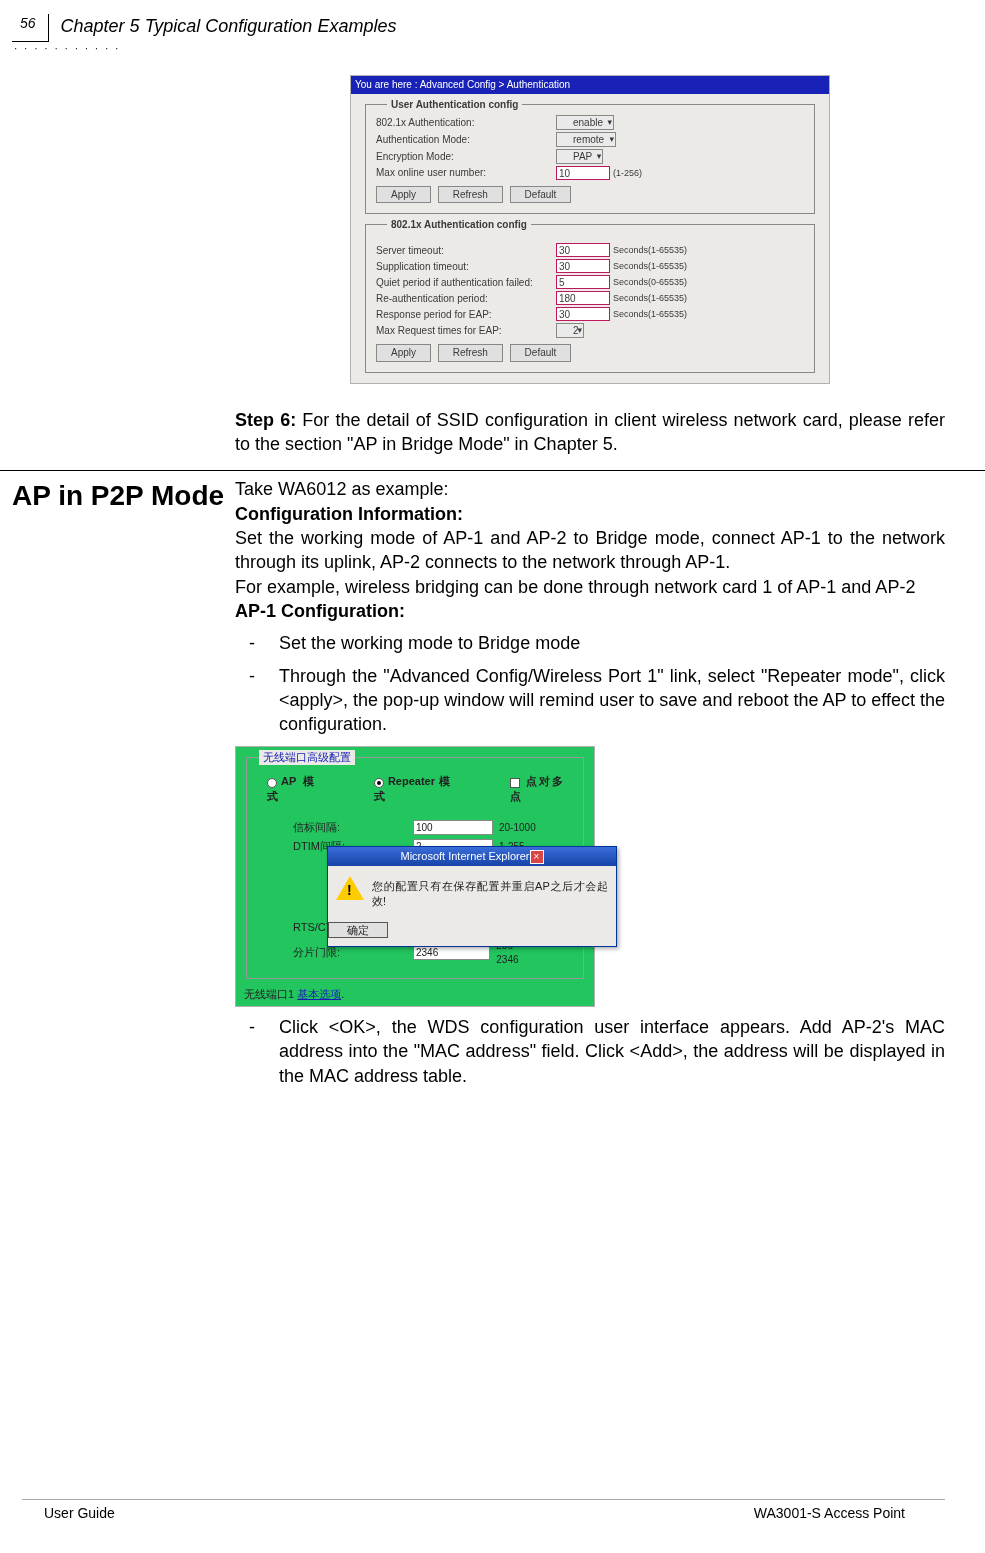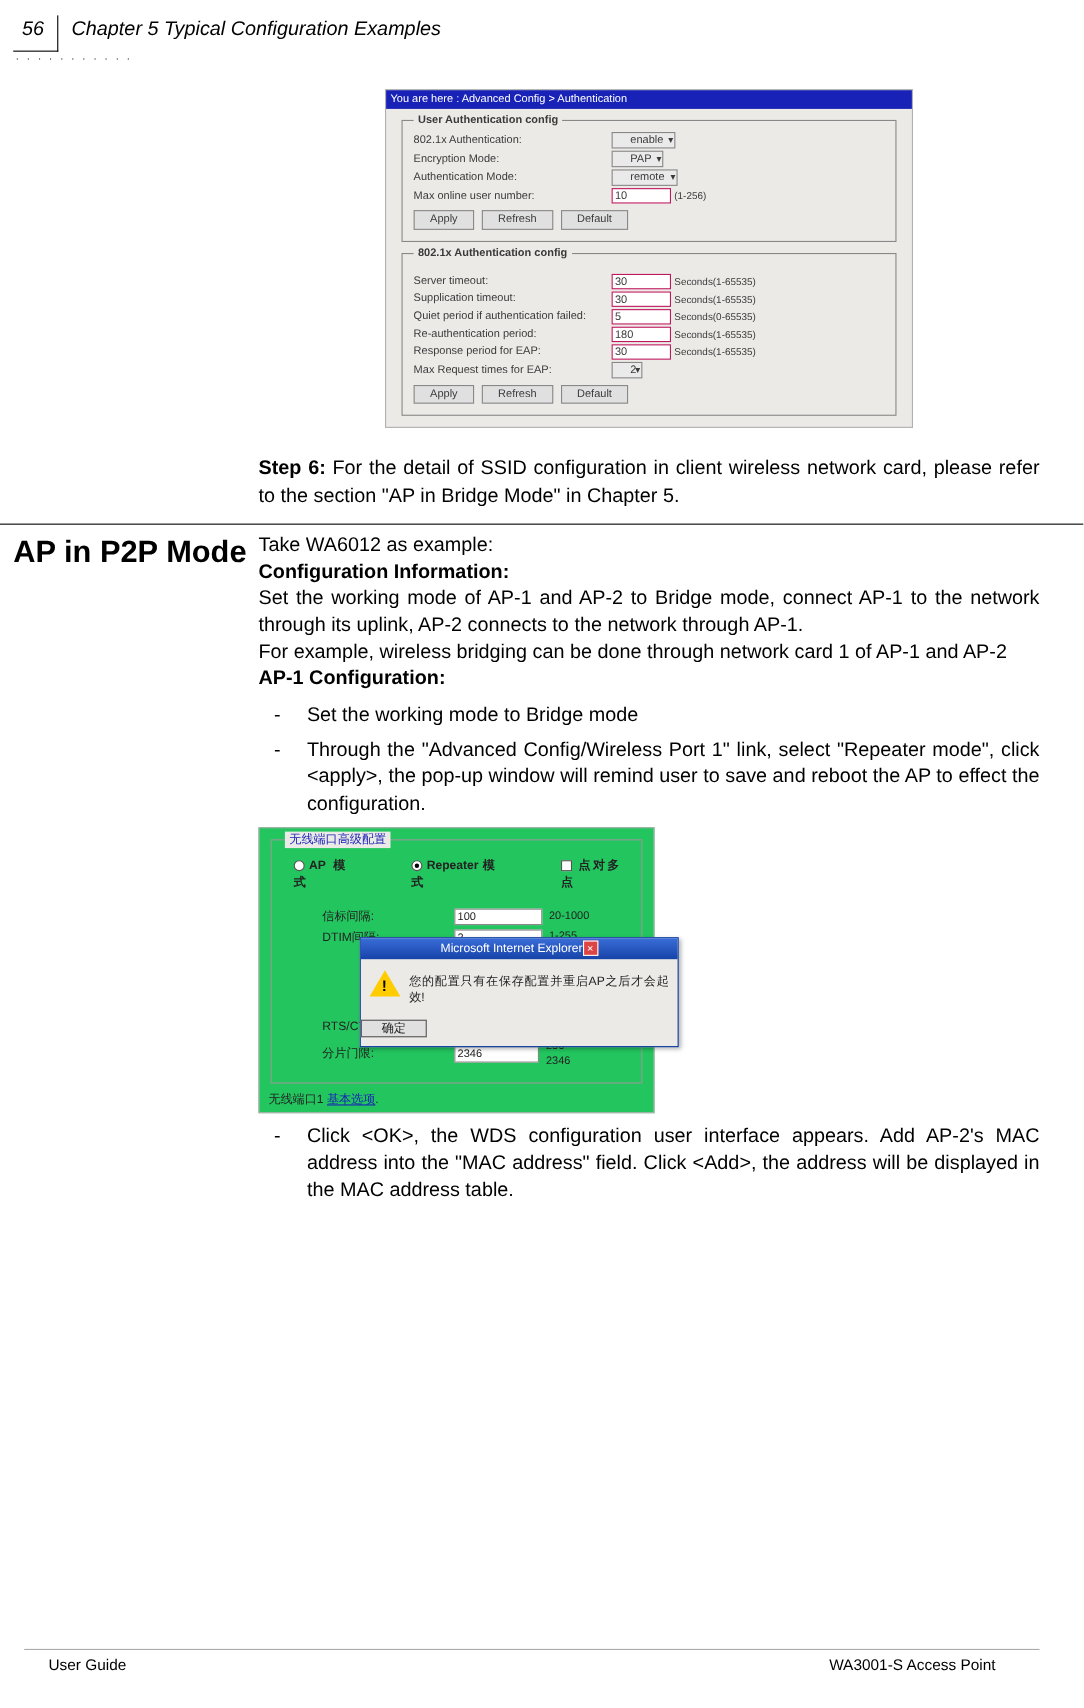--- a/index.html
+++ b/index.html
@@ -16,21 +16,21 @@
   .page-header {
     display: flex;
     align-items: flex-start;
     padding: 14px 0 0 12px;
   }
   .page-num-box {
     border-right: 1px solid #000;
     border-bottom: 1px solid #000;
     padding: 0 12px 8px 8px;
     font-style: italic;
-    font-size: 18px;
+    font-size: 14px;
   }
   .chapter-title {
     font-style: italic;
     font-size: 18px;
     padding: 0 0 0 12px;
   }
   .dotted {
     margin: 0 0 0 14px;
     letter-spacing: 2px;
     color: #000;
@@ -58,21 +58,21 @@
     border: 1px solid #888;
     margin: 10px 14px 4px;
     padding: 8px 10px 10px;
     position: relative;
     font-size: 10px;
     color: #3a3a3a;
   }
   .group-title {
     position: absolute;
     top: -7px;
-    left: 10px;
+    left: 21px;
     background: #eceae7;
     padding: 0 4px;
     font-size: 10px;
     font-weight: bold;
   }
   .row {
     display: flex;
     align-items: center;
     margin: 2px 0;
   }
@@ -239,26 +239,26 @@
   <div class="fig">
     <div class="breadcrumb">You are here : Advanced Config &gt; Authentication</div>
 
     <div class="group">
       <div class="group-title">User Authentication config</div>
       <div class="row">
           <span class="lbl">802.1x Authentication:</span>
           <span class="sel">enable</span>
         </div>
       <div class="row">
+          <span class="lbl">Authentication Mode:</span>
+          <span class="sel" style="width:60px">remote</span>
+        </div>
+      <div class="row">
           <span class="lbl">Encryption Mode:</span>
           <span class="sel">PAP</span>
-        </div>
-      <div class="row">
-          <span class="lbl">Authentication Mode:</span>
-          <span class="sel" style="width:60px">remote</span>
         </div>
       <div class="row">
           <span class="lbl">Max online user number:</span>
           <span class="inp">10</span>
           <span class="suffix">(1-256)</span>
         </div>
       <div class="win-btn-row">
         <span class="win-btn">Apply</span>
         <span class="win-btn">Refresh</span>
         <span class="win-btn">Default</span>

